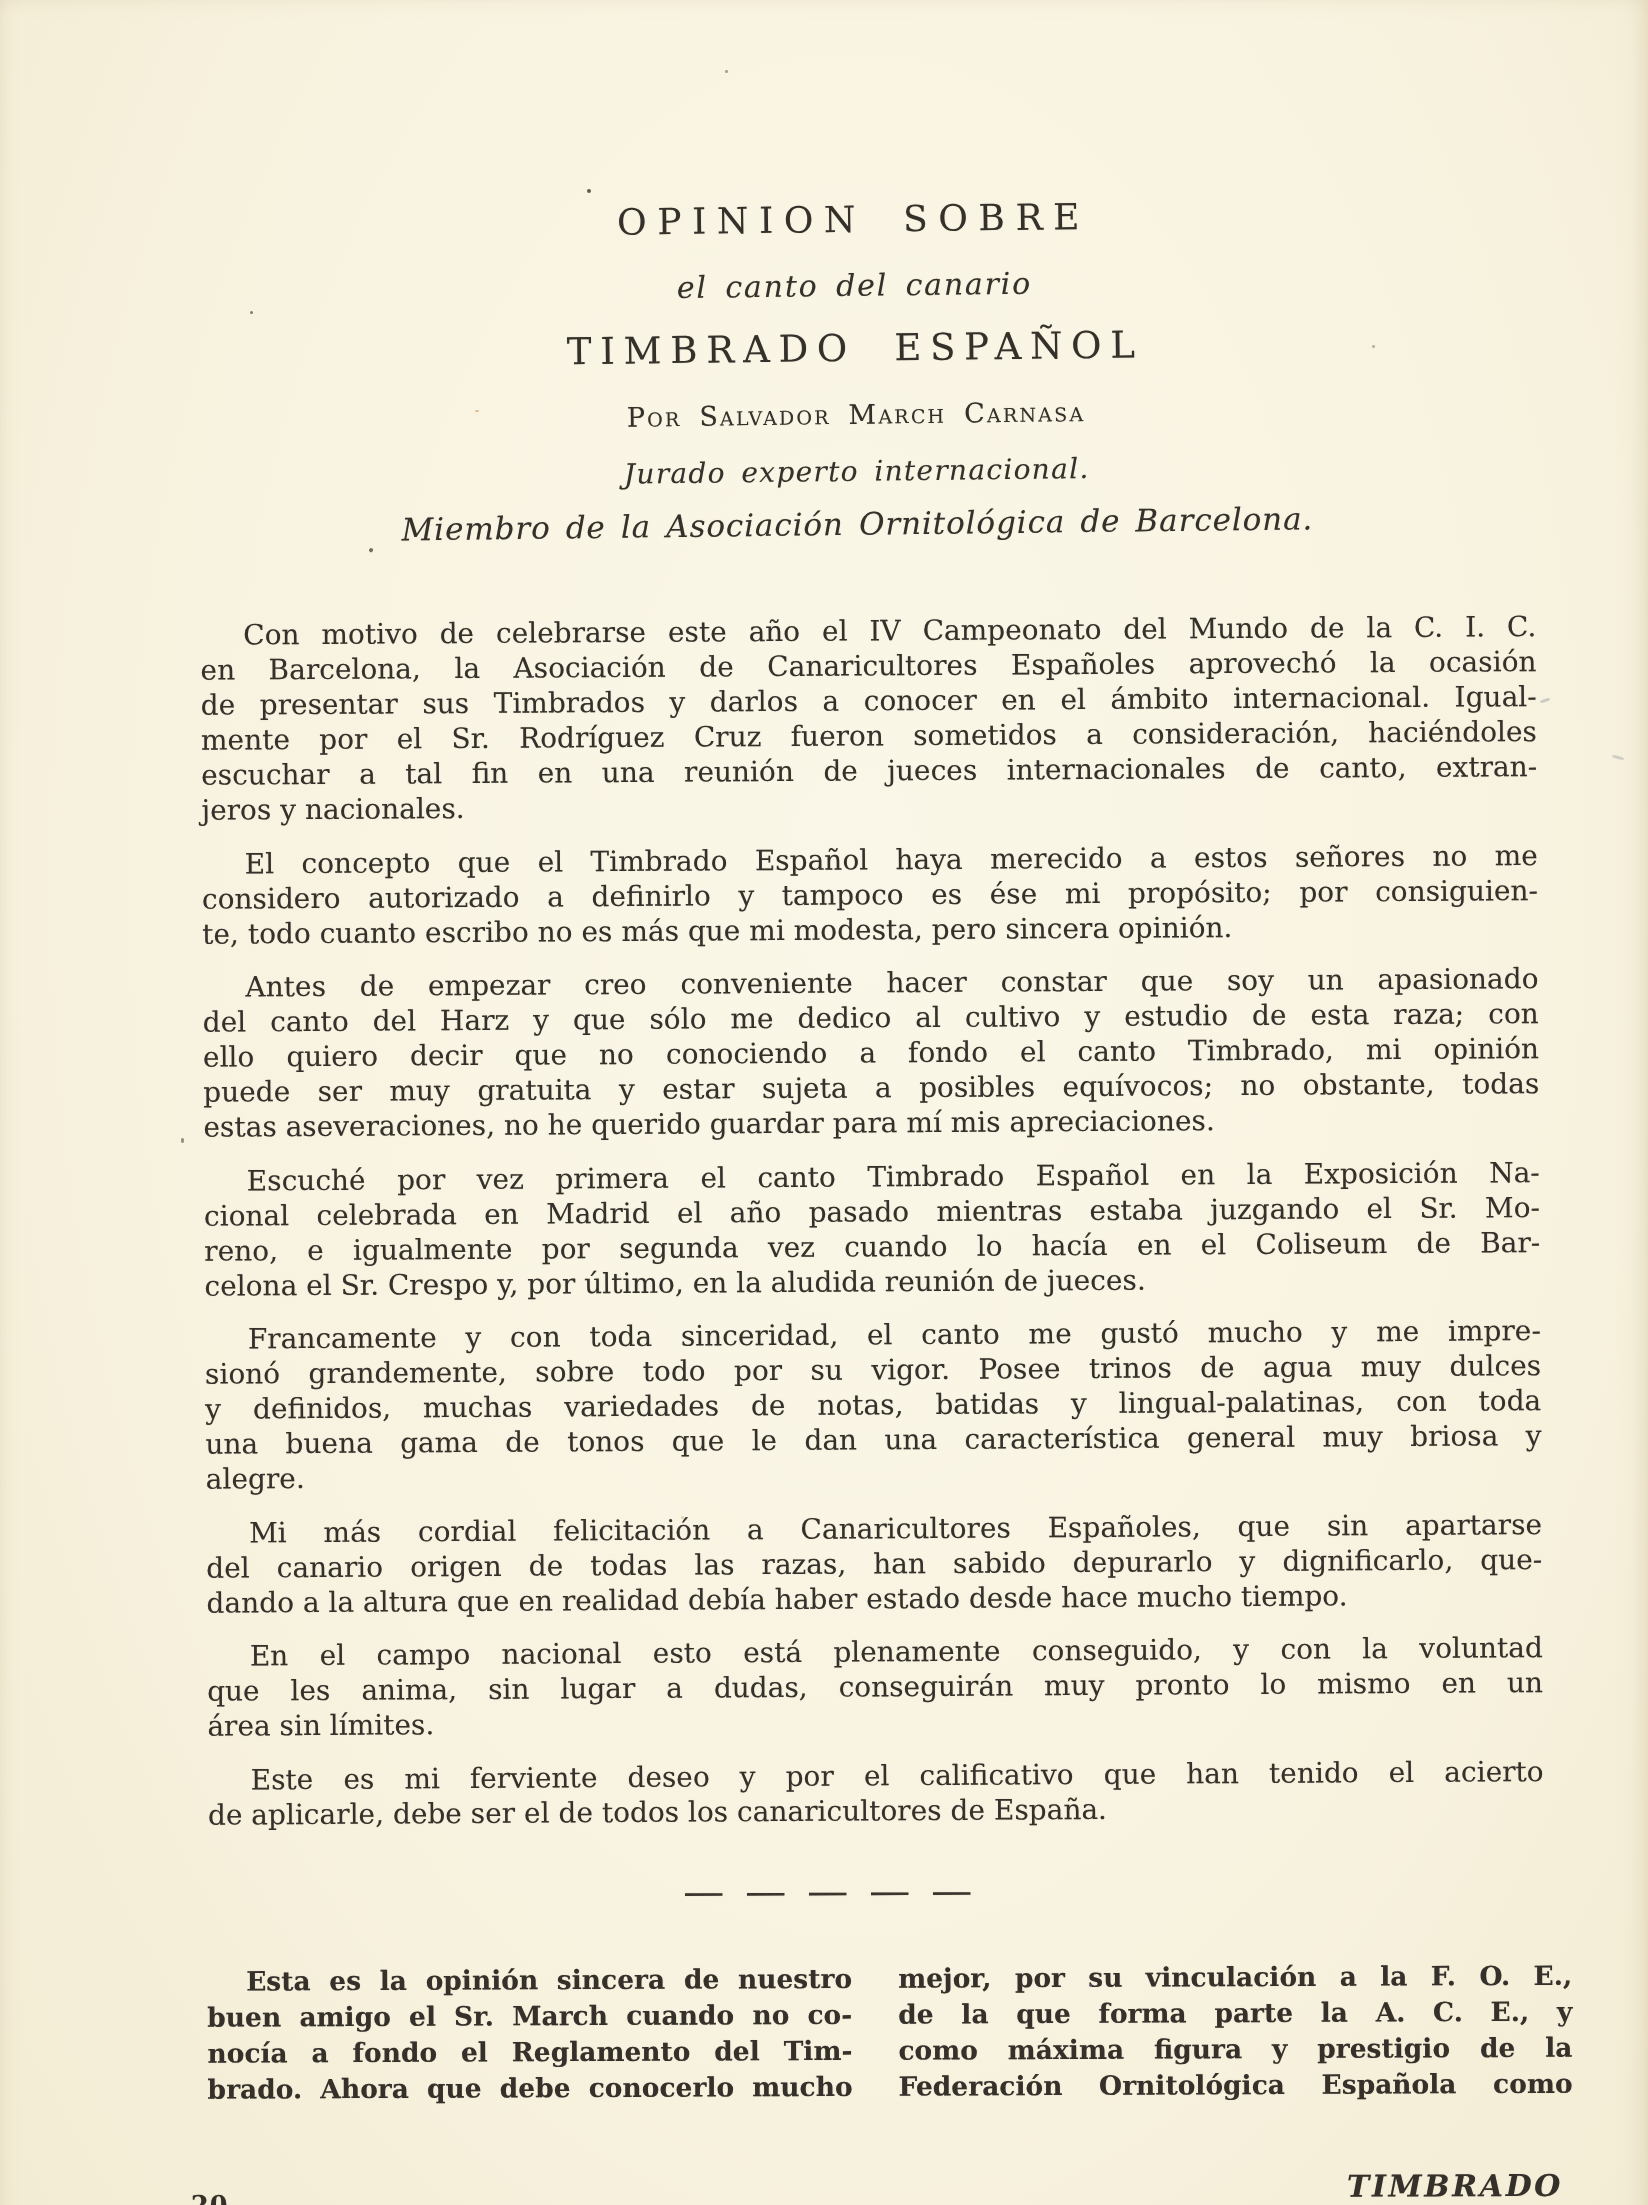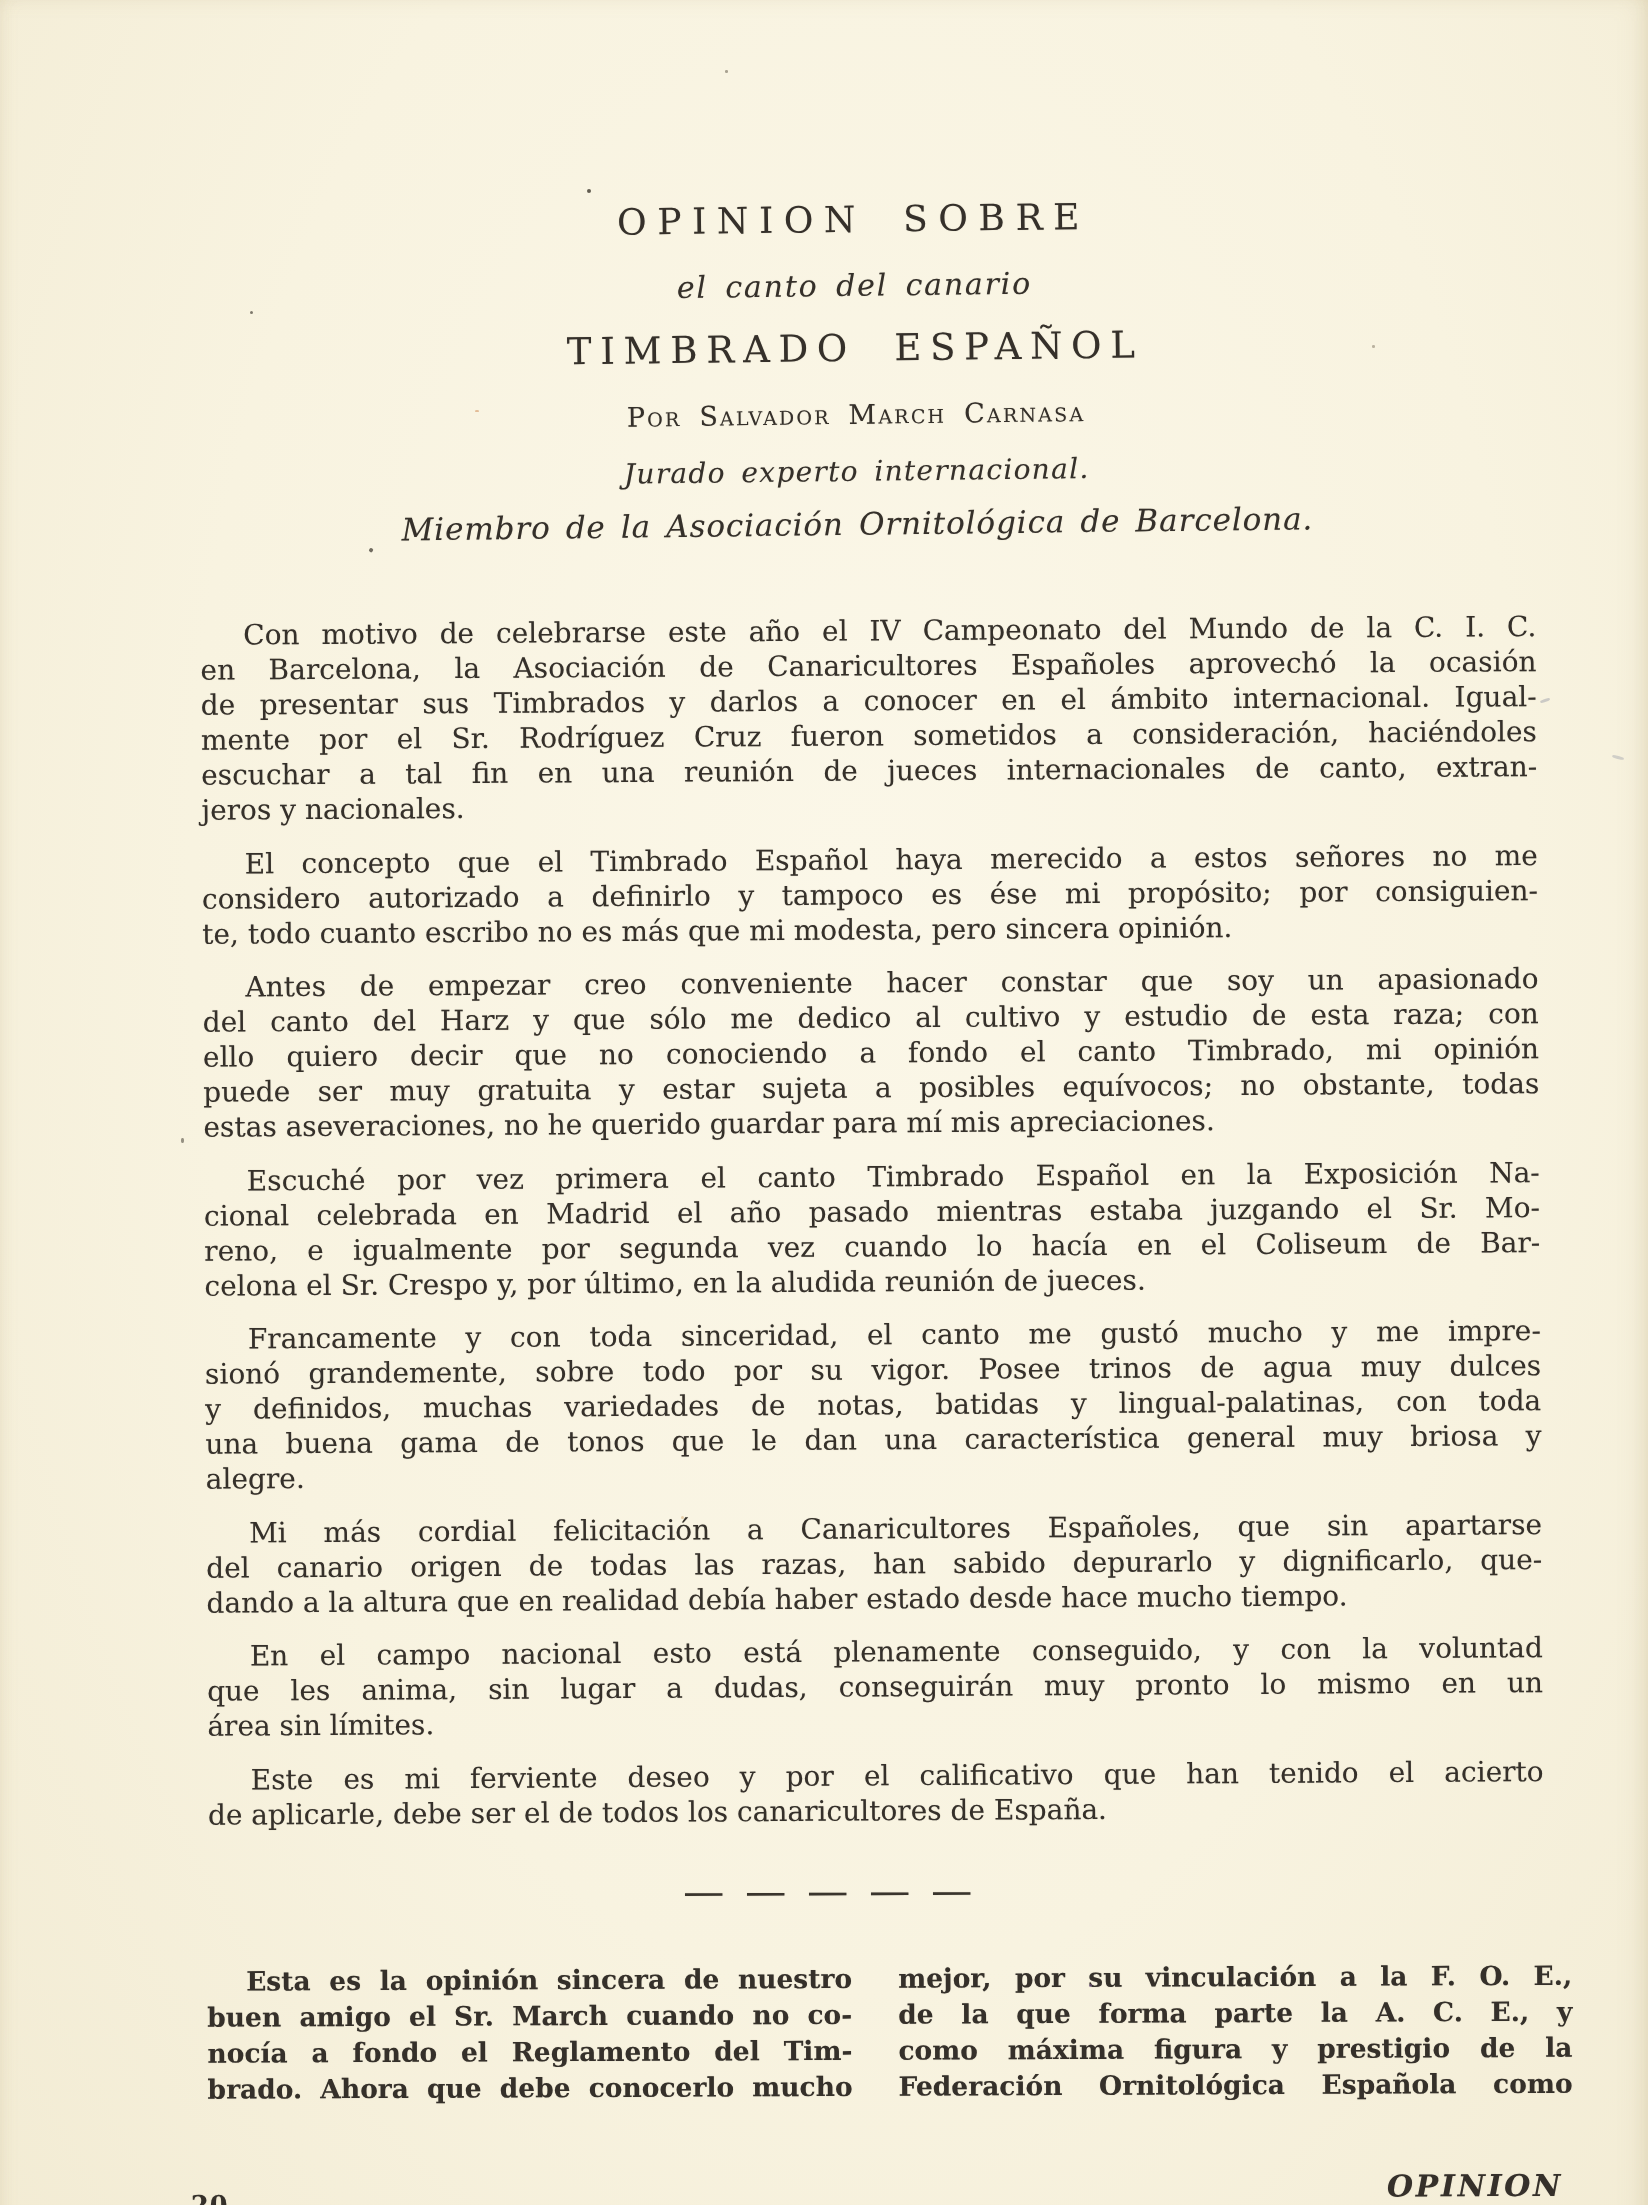--- a/index.html
+++ b/index.html
@@ -120,21 +120,21 @@
       <div class="cline">brado. Ahora que debe conocerlo mucho</div>
     </div>
     <div class="note noteR ink">
       <div class="cline">mejor, por su vinculación a la F. O. E.,</div>
       <div class="cline">de la que forma parte la A. C. E., y</div>
       <div class="cline">como máxima figura y prestigio de la</div>
       <div class="cline">Federación Ornitológica Española como</div>
     </div>
 
     <div class="pagenum ink">20</div>
-    <div class="magname ink">OPINION</div>
+    <div class="magname ink">TIMBRADO</div>
 
   </div>
 
   <div class="speck" style="left:587px;top:189px;width:4px;height:4px;background:rgba(60,54,44,.8);"></div>
   <div class="speck" style="left:250px;top:311px;width:3.1px;height:3.1px;background:rgba(60,54,44,.65);"></div>
   <div class="speck" style="left:369px;top:548px;width:3.5px;height:4.4px;background:rgba(55,50,42,.7);transform:rotate(35deg);"></div>
   <div class="speck" style="left:725px;top:70px;width:2.6px;height:2.6px;background:rgba(90,82,66,.5);"></div>
   <div class="speck" style="left:1372px;top:345px;width:2.6px;height:2.6px;background:rgba(110,100,80,.45);"></div>
   <div class="speck" style="left:475px;top:410px;width:4.4px;height:2.2px;background:rgba(200,120,60,.45);border-radius:40%;"></div>
   <div class="speck" style="left:1540px;top:699px;width:9.7px;height:2.6px;background:rgba(120,125,150,.35);border-radius:40%;transform:rotate(-20deg);"></div>

